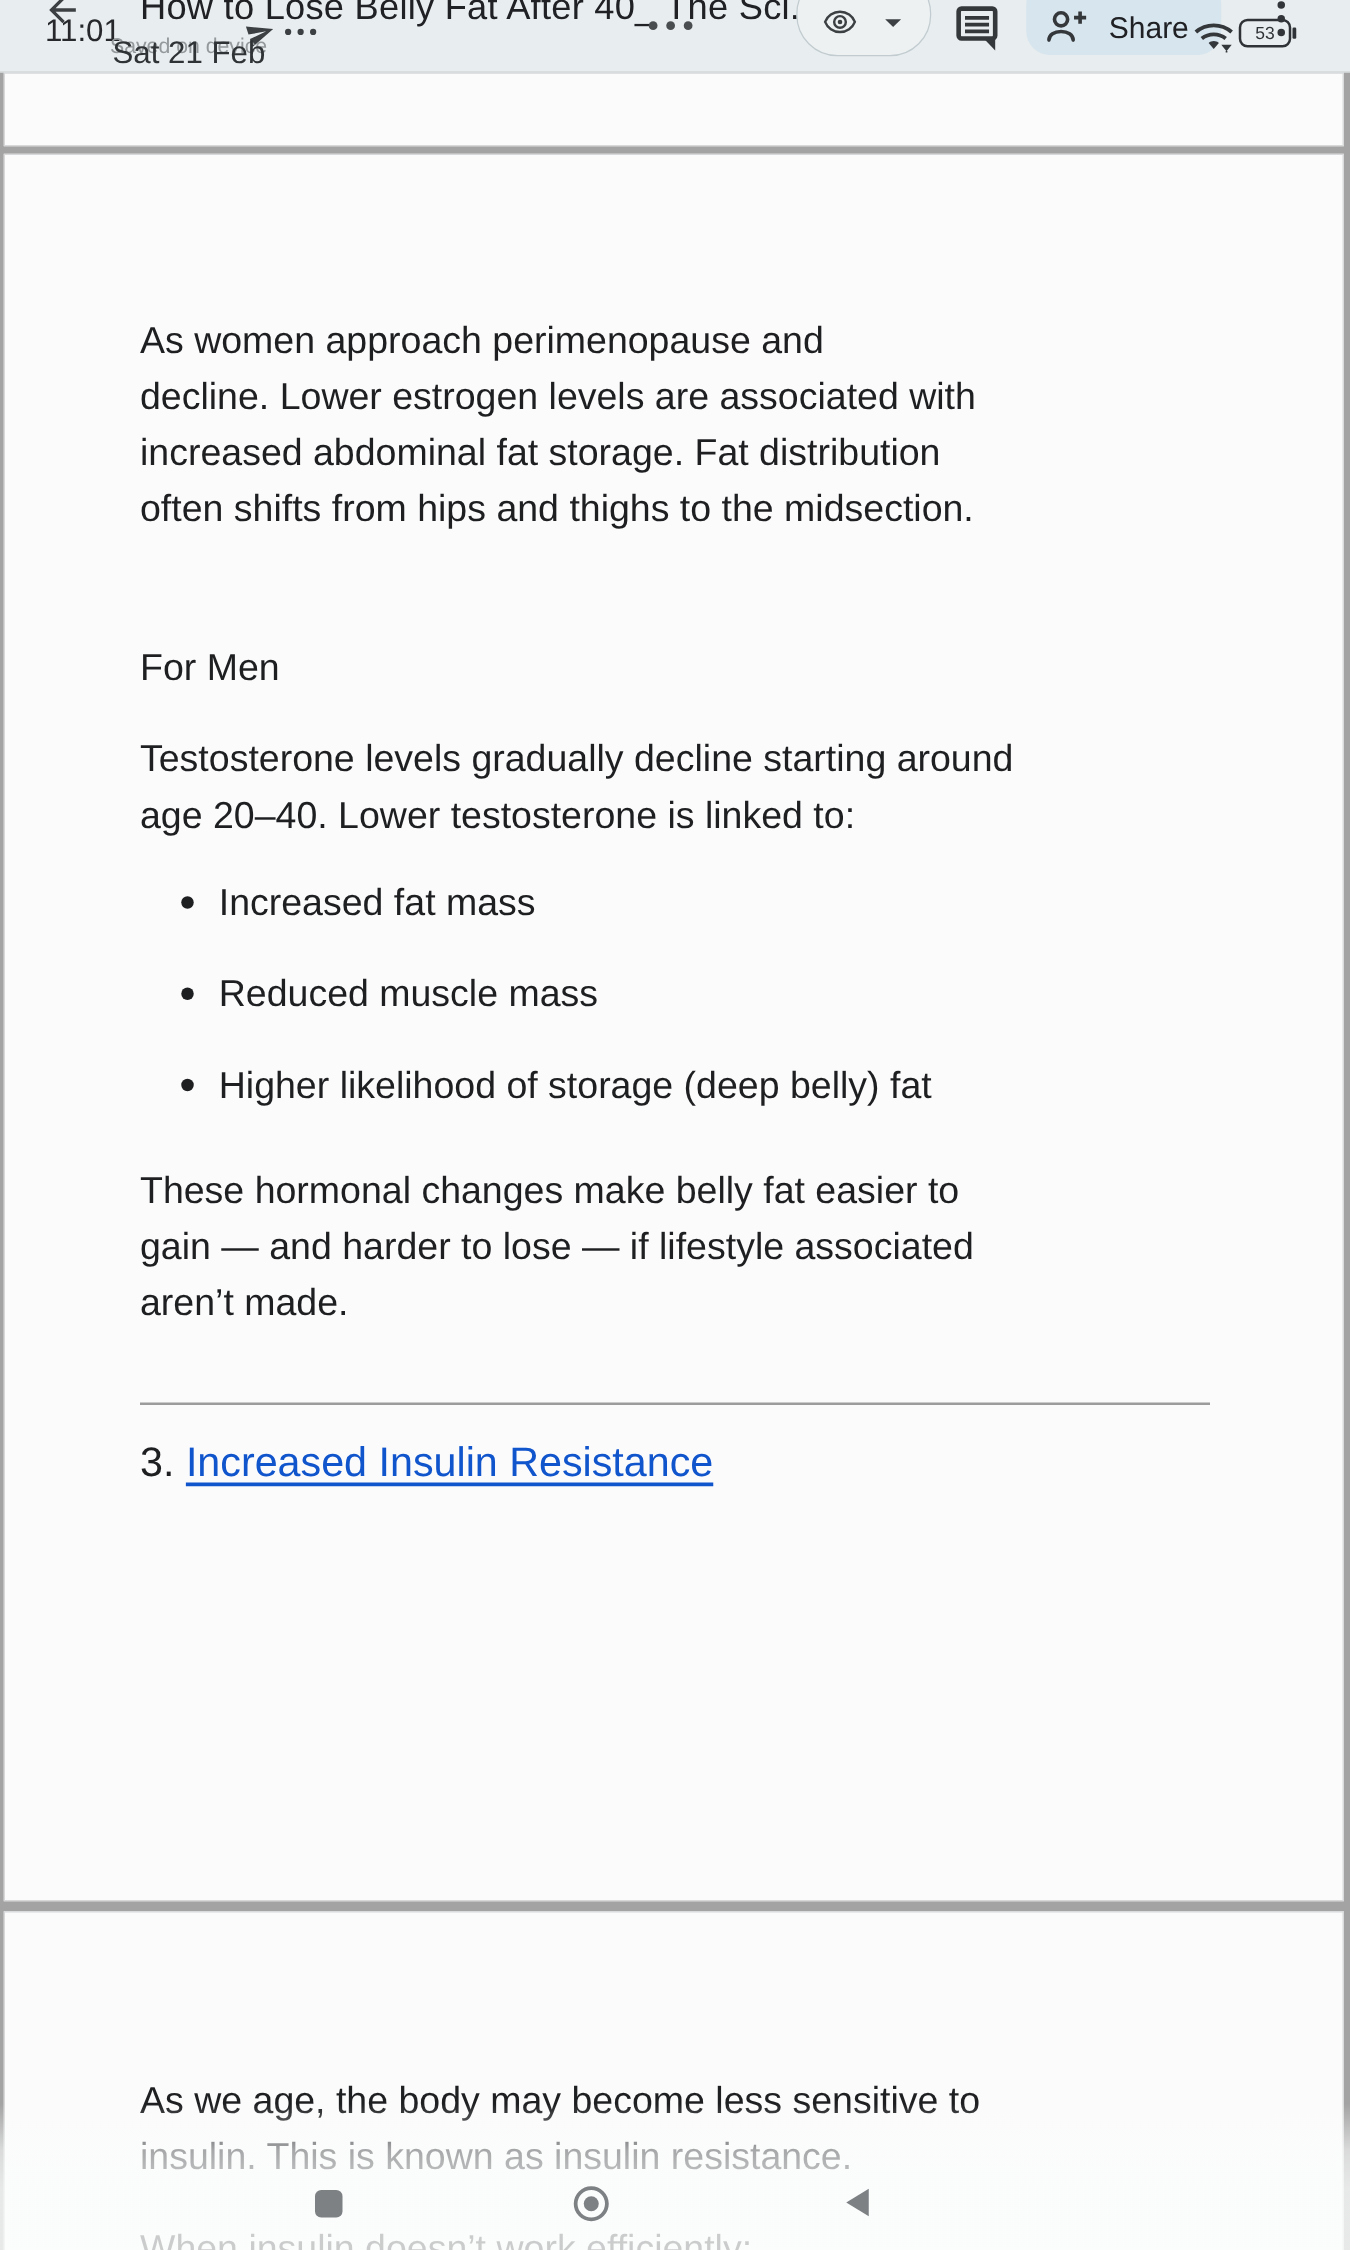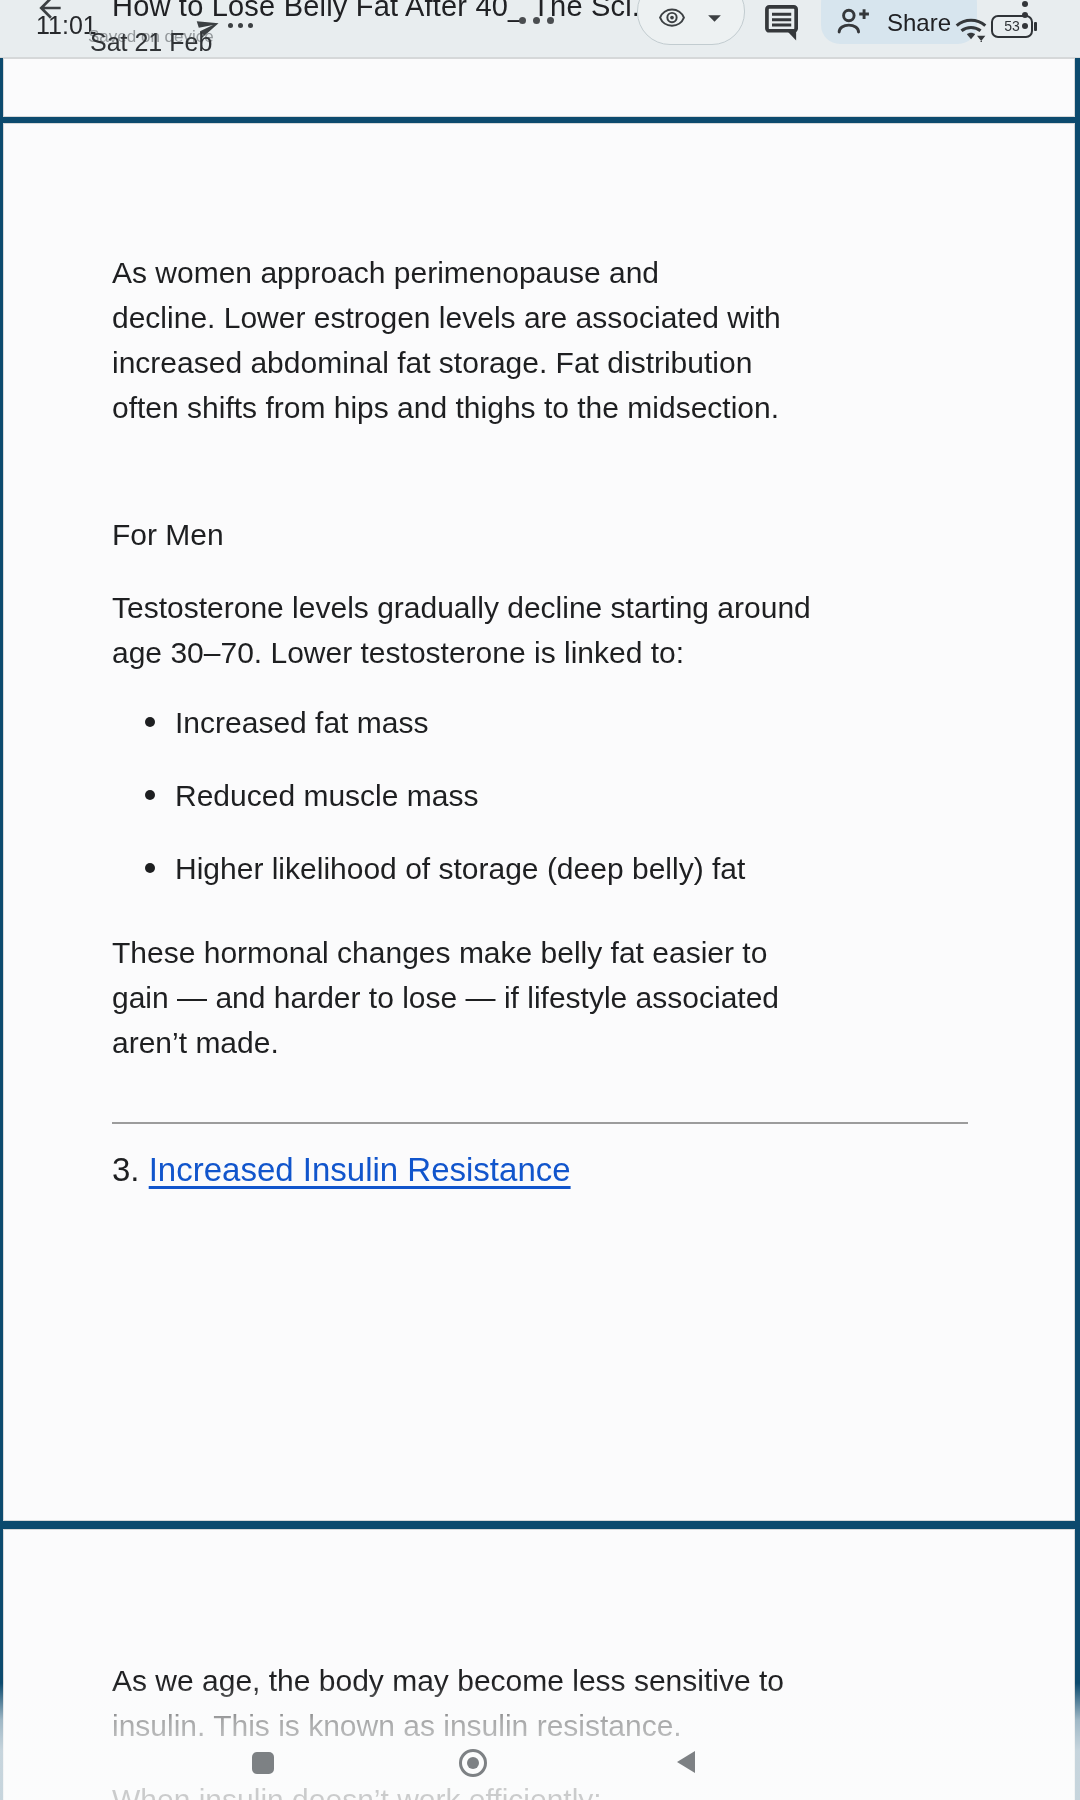--- a/index.html
+++ b/index.html
@@ -34,21 +34,21 @@
   .share-label{position:absolute;left:66px;top:25px;font-size:24px;color:#202124;}
   .wifi-ic{left:950px;top:14px;}
   .battery{left:991px;top:15px;width:38px;height:19px;border:2.5px solid #2f3337;border-radius:7px;
     font-size:14px;color:#2f3337;text-align:center;line-height:19px;}
   .battery::after{content:"";position:absolute;right:-6px;top:5px;width:3px;height:9px;background:#2f3337;border-radius:1px;}
   .kebab{left:1022px;top:0;width:7px;height:32px;}
   .kebab i{position:absolute;left:0;width:6px;height:6px;border-radius:50%;background:#323539;}
   .kebab i:nth-child(1){top:1px}.kebab i:nth-child(2){top:12px}.kebab i:nth-child(3){top:23px}
 
   
-  .doc-canvas{position:absolute;top:57px;left:0;width:1080px;height:1743px;background:#0c4a6e;}
+  .doc-canvas{position:absolute;top:57px;left:0;width:1080px;height:1743px;background:#a3a3a3;}
   .page{position:absolute;left:3px;width:1072px;background:#fbfbfc;border:1px solid #d6d8d9;box-sizing:border-box;}
   .page-top{top:1px;height:59px;}
   .page-main{top:66px;height:1398px;}
   .page-next{top:1472px;height:290px;}
 
   .blk{position:absolute;left:108px;width:864px;color:#1e1f21;}
   .line{white-space:nowrap;height:45px;line-height:45px;font-size:30px;}
   .bullet-item{position:relative;height:45px;line-height:45px;font-size:30px;margin-bottom:28px;white-space:nowrap;}
   .bullet-item .btxt{margin-left:63px;display:inline-block;text-align:center;}
   .bdot{position:absolute;left:33px;top:17px;width:10px;height:10px;border-radius:50%;background:#1e1f21;}
@@ -81,21 +81,21 @@
         <div class="line">increased abdominal fat storage. Fat distribution</div>
         <div class="line">often shifts from hips and thighs to the midsection.</div>
       </div>
 
       <div class="blk" style="top:388px">
         <div class="line">For Men</div>
       </div>
 
       <div class="blk" style="top:461px">
         <div class="line">Testosterone levels gradually decline starting around</div>
-        <div class="line">age 30–70. Lower testosterone is linked to:</div>
+        <div class="line">age 20–40. Lower testosterone is linked to:</div>
       </div>
 
       <div class="blk" style="top:576px">
         <div class="bullet-item">
           <span class="bdot"></span>
           <span class="btxt">Increased fat mass</span>
         </div>
         <div class="bullet-item">
           <span class="bdot"></span>
           <span class="btxt">Reduced muscle mass</span>

